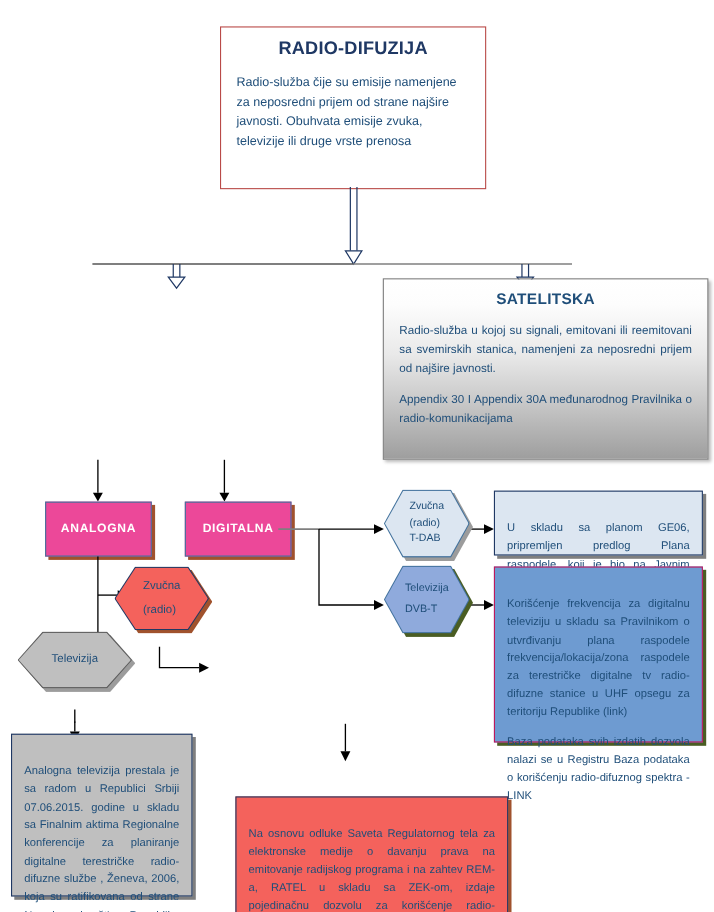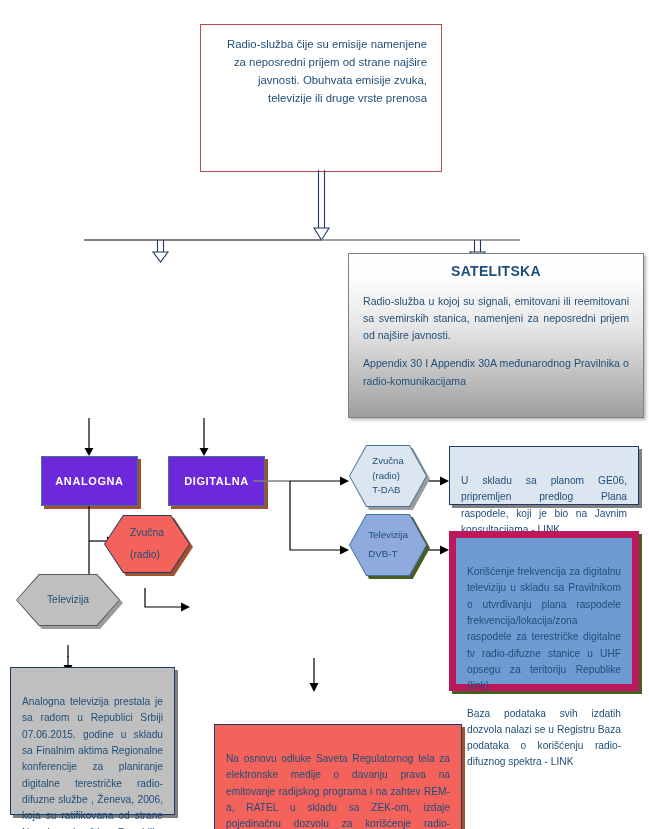--- a/index.html
+++ b/index.html
@@ -28,21 +28,21 @@
     font-weight:bold;
     font-size:16.5px;
     text-align:center;
     letter-spacing:.2px;
     margin-bottom:12px;
   }
   .root-body{
     color:#1f4e79;
     font-size:11.4px;
     line-height:1.58;
-    text-align:right;
+    text-align:left;
   }
 
   .grad-box{
     border:1px solid #7f7f7f;
     background:linear-gradient(to bottom,#ffffff 0%,#fdfdfd 14%,#e9e9e9 42%,#c6c6c6 70%,#9e9e9e 100%);
     box-shadow:2px 2px 3px rgba(0,0,0,.28);
   }
   .grad-title{
     color:#1f4e79;
     font-weight:bold;
@@ -55,21 +55,21 @@
     color:#1f4e79;
     font-size:10.6px;
     line-height:1.62;
     text-align:justify;
     padding:14px 14px 0 14px;
   }
   .grad-body p{margin:0 0 11px 0;}
 
   
   .proc{
-    background:#6d28d9;
+    background:#ec4899;
     border:1px solid #41719c;
     box-shadow:3px 3px 0 #a0522d;
     display:flex;align-items:center;justify-content:center;
   }
   .proc span{
     color:#ffffff;font-weight:bold;font-size:11px;letter-spacing:.6px;
   }
   .hex-shadow{
     position:absolute;
     clip-path:polygon(22% 0%,78% 0%,100% 50%,78% 100%,22% 100%,0% 50%);
@@ -106,33 +106,33 @@
     color:#1f4e79;
   }
   .c-lblue{
     background:#dce6f1;
     border:1px solid #1f3864;
     box-shadow:3px 3px 0 #7f7f7f;
     color:#1f4e79;
   }
   .c-mblue{
     background:#6e9bd1;
-    border:7px solid #be185d;
+    border:1px solid #be185d;
     box-shadow:3px 3px 0 #4a5d23;
     color:#1f4e79;
-    margin-top:16px;
   }
   svg.conn{position:absolute;overflow:visible;}
 </style>
 </head>
 <body>
 
 <div id="canvas">
 
   <div class="box root-box" style="left:200px;top:24px;width:242px;height:148px;">
+    <div class="root-title">RADIO-DIFUZIJA</div>
     <div class="root-body">Radio-služba čije su emisije namenjene za neposredni prijem od strane najšire javnosti. Obuhvata emisije zvuka, televizije ili druge vrste prenosa</div>
   </div>
 
   <svg class="conn" style="left:0px;top:170px;width:649px;height:90px;">
 
     <path d="M318.5,0 L318.5,58 M324.5,0 L324.5,58" stroke="#1f3864" stroke-width="1.1" fill="none"></path>
     <path d="M314,58 L329,58 L321.5,70 Z" fill="#ffffff" stroke="#1f3864" stroke-width="1.1"></path>
 
     <line x1="84" y1="70" x2="321" y2="70" stroke="#000000" stroke-width="1.1"></line>
     <line x1="321" y1="70" x2="520" y2="70" stroke="#7f7f7f" stroke-width="1.3"></line>

